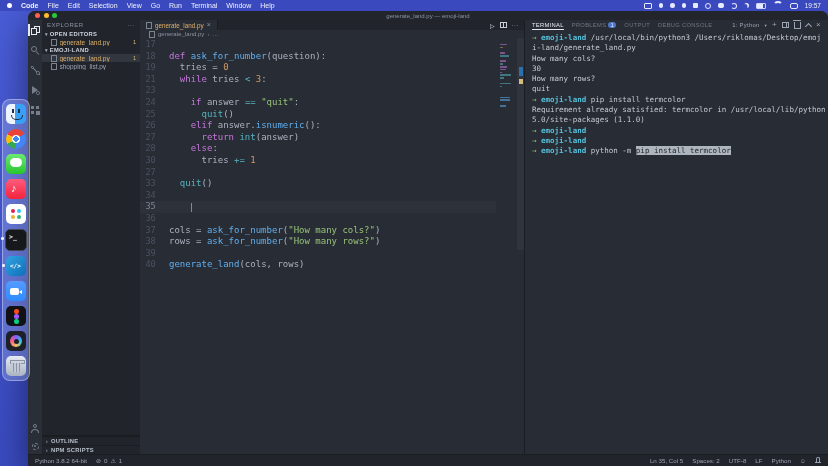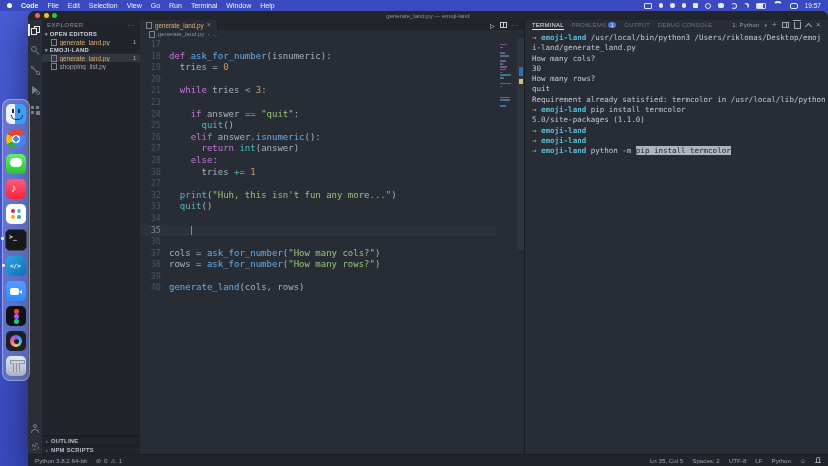--- a/index.html
+++ b/index.html
@@ -119,21 +119,21 @@
   .tab-actions{margin-left:auto;display:flex;align-items:center;gap:5px;padding-right:5px;color:#c8ccd4;}
   .ta-run{font-size:6px;color:#dfe3ea;}
   .ta-split{width:7px;height:6px;border:1px solid #c8ccd4;position:relative;box-sizing:border-box;}
   .ta-split::after{content:"";position:absolute;left:2.5px;top:0;bottom:0;width:1px;background:#c8ccd4;}
   .ta-more{font-size:6px;letter-spacing:0.5px;}
   .breadcrumb{height:8px;min-height:8px;display:flex;align-items:center;gap:3px;padding:0 9px;font-size:6px;color:#8b93a3;}
   .bc-sep{font-size:6px;color:#6e7681;}
   .codearea{flex:1;position:relative;font-family:"DejaVu Sans Mono",monospace;font-size:9px;overflow:hidden;}
   .codelines{position:absolute;top:1px;left:0;right:28px;}
   .cl{height:11.6px;line-height:11.6px;display:flex;white-space:pre;}
-  .cl .num{width:21px;text-align:right;padding-right:8px;color:#4b5263;flex:none;font-size:8.5px;}
+  .cl .num{width:21px;text-align:center;padding-right:8px;color:#4b5263;flex:none;font-size:8.5px;}
   .cl.active{background:#2c313a;}
   .cl.active .num{color:#7d8699;}
   .ltx{white-space:pre;}
   .tk-k{color:#c678dd;}.tk-f{color:#61afef;}.tk-b{color:#56b6c2;}.tk-s{color:#98c379;}
   .tk-n{color:#d19a66;}.tk-d{color:#abb2bf;}.tk-o{color:#56b6c2;}
   .cursor{width:1px;height:9px;background:#5290f5;align-self:center;}
   .minimap{position:absolute;top:3px;right:8px;width:16px;}
   .mm-bar{height:1.6px;margin-bottom:1.2px;border-radius:0.5px;opacity:0.55;}
   .e-scroll{position:absolute;top:0;right:0;width:7px;height:212px;background:rgba(110,118,130,0.12);}
   .ov-blue{position:absolute;top:29px;right:1px;width:4px;height:9px;background:#2e6fae;}
@@ -341,33 +341,31 @@
         </div>
         <div class="breadcrumb" id="breadcrumb">
             <span class="fico"></span>
             <span>generate_land.py</span>
             <span class="bc-sep">›</span>
             <span>…</span>
           </div>
         <div class="codearea">
           <div class="codelines" id="code-lines">
               <div class="cl"><span class="num">17</span><span class="ltx"></span></div>
-              <div class="cl"><span class="num">18</span><span class="ltx"><span class="tk-k">def </span><span class="tk-f">ask_for_number</span><span class="tk-d">(isnumeric):</span></span></div>
+              <div class="cl"><span class="num">18</span><span class="ltx"><span class="tk-k">def </span><span class="tk-f">ask_for_number</span><span class="tk-d">(question):</span></span></div>
               <div class="cl"><span class="num">19</span><span class="ltx"><span class="tk-d">  tries = </span><span class="tk-n">0</span></span></div>
-              <div class="cl"><span class="num">20</span><span class="ltx"></span></div>
               <div class="cl"><span class="num">21</span><span class="ltx"><span class="tk-d">  </span><span class="tk-k">while</span><span class="tk-d"> tries </span><span class="tk-o">&lt; </span><span class="tk-n">3</span><span class="tk-d">:</span></span></div>
               <div class="cl"><span class="num">23</span><span class="ltx"></span></div>
               <div class="cl"><span class="num">24</span><span class="ltx"><span class="tk-d">    </span><span class="tk-k">if</span><span class="tk-d"> answer </span><span class="tk-o">== </span><span class="tk-s">"quit"</span><span class="tk-d">:</span></span></div>
               <div class="cl"><span class="num">25</span><span class="ltx"><span class="tk-d">      </span><span class="tk-b">quit</span><span class="tk-d">()</span></span></div>
               <div class="cl"><span class="num">26</span><span class="ltx"><span class="tk-d">    </span><span class="tk-k">elif</span><span class="tk-d"> answer.</span><span class="tk-f">isnumeric</span><span class="tk-d">():</span></span></div>
               <div class="cl"><span class="num">27</span><span class="ltx"><span class="tk-d">      </span><span class="tk-k">return</span><span class="tk-d"> </span><span class="tk-b">int</span><span class="tk-d">(answer)</span></span></div>
               <div class="cl"><span class="num">28</span><span class="ltx"><span class="tk-d">    </span><span class="tk-k">else</span><span class="tk-d">:</span></span></div>
               <div class="cl"><span class="num">30</span><span class="ltx"><span class="tk-d">      tries </span><span class="tk-o">+= </span><span class="tk-n">1</span></span></div>
               <div class="cl"><span class="num">27</span><span class="ltx"></span></div>
-              <div class="cl"><span class="num">32</span><span class="ltx"><span class="tk-d">  </span><span class="tk-b">print</span><span class="tk-d">(</span><span class="tk-s">"Huh, this isn't fun any more..."</span><span class="tk-d">)</span></span></div>
               <div class="cl"><span class="num">33</span><span class="ltx"><span class="tk-d">  </span><span class="tk-b">quit</span><span class="tk-d">()</span></span></div>
               <div class="cl"><span class="num">34</span><span class="ltx"></span></div>
               <div class="cl active"><span class="num">35</span><span class="ltx"></span><span class="cursor" style="margin-left: 21.6px;"></span></div>
               <div class="cl"><span class="num">36</span><span class="ltx"></span></div>
               <div class="cl"><span class="num">37</span><span class="ltx"><span class="tk-d">cols = </span><span class="tk-f">ask_for_number</span><span class="tk-d">(</span><span class="tk-s">"How many cols?"</span><span class="tk-d">)</span></span></div>
               <div class="cl"><span class="num">38</span><span class="ltx"><span class="tk-d">rows = </span><span class="tk-f">ask_for_number</span><span class="tk-d">(</span><span class="tk-s">"How many rows?"</span><span class="tk-d">)</span></span></div>
               <div class="cl"><span class="num">39</span><span class="ltx"></span></div>
               <div class="cl"><span class="num">40</span><span class="ltx"><span class="tk-f">generate_land</span><span class="tk-d">(cols, rows)</span></span></div>
             </div>
           <div class="minimap" id="minimap">
@@ -420,22 +418,22 @@
             <span class="ph-close">×</span>
           </div>
         </div>
         <div class="term" id="term">
             <div class="tl"><span class="t-g">→ </span><span class="t-c">emoji-land</span><span class="t-d"> /usr/local/bin/python3 /Users/riklomas/Desktop/emoj</span></div>
             <div class="tl"><span class="t-d">i-land/generate_land.py</span></div>
             <div class="tl"><span class="t-d">How many cols?</span></div>
             <div class="tl"><span class="t-d">30</span></div>
             <div class="tl"><span class="t-d">How many rows?</span></div>
             <div class="tl"><span class="t-d">quit</span></div>
+            <div class="tl"><span class="t-g">→ </span><span class="t-c">emoji-land</span><span class="t-d"> pip install termcolor</span></div>
             <div class="tl"><span class="t-d">Requirement already satisfied: termcolor in /usr/local/lib/python</span></div>
-            <div class="tl"><span class="t-g">→ </span><span class="t-c">emoji-land</span><span class="t-d"> pip install termcolor</span></div>
             <div class="tl"><span class="t-d">5.0/site-packages (1.1.0)</span></div>
             <div class="tl"><span class="t-g">→ </span><span class="t-c">emoji-land</span></div>
             <div class="tl"><span class="t-g">→ </span><span class="t-c">emoji-land</span></div>
             <div class="tl"><span class="t-g">→ </span><span class="t-c">emoji-land</span><span class="t-d"> python -m </span><span class="t-hl">pip install termcolor</span></div>
           </div>
       </div>
     </div>
 
     <div class="statusbar">
       <span id="st-left" class="st-group">

